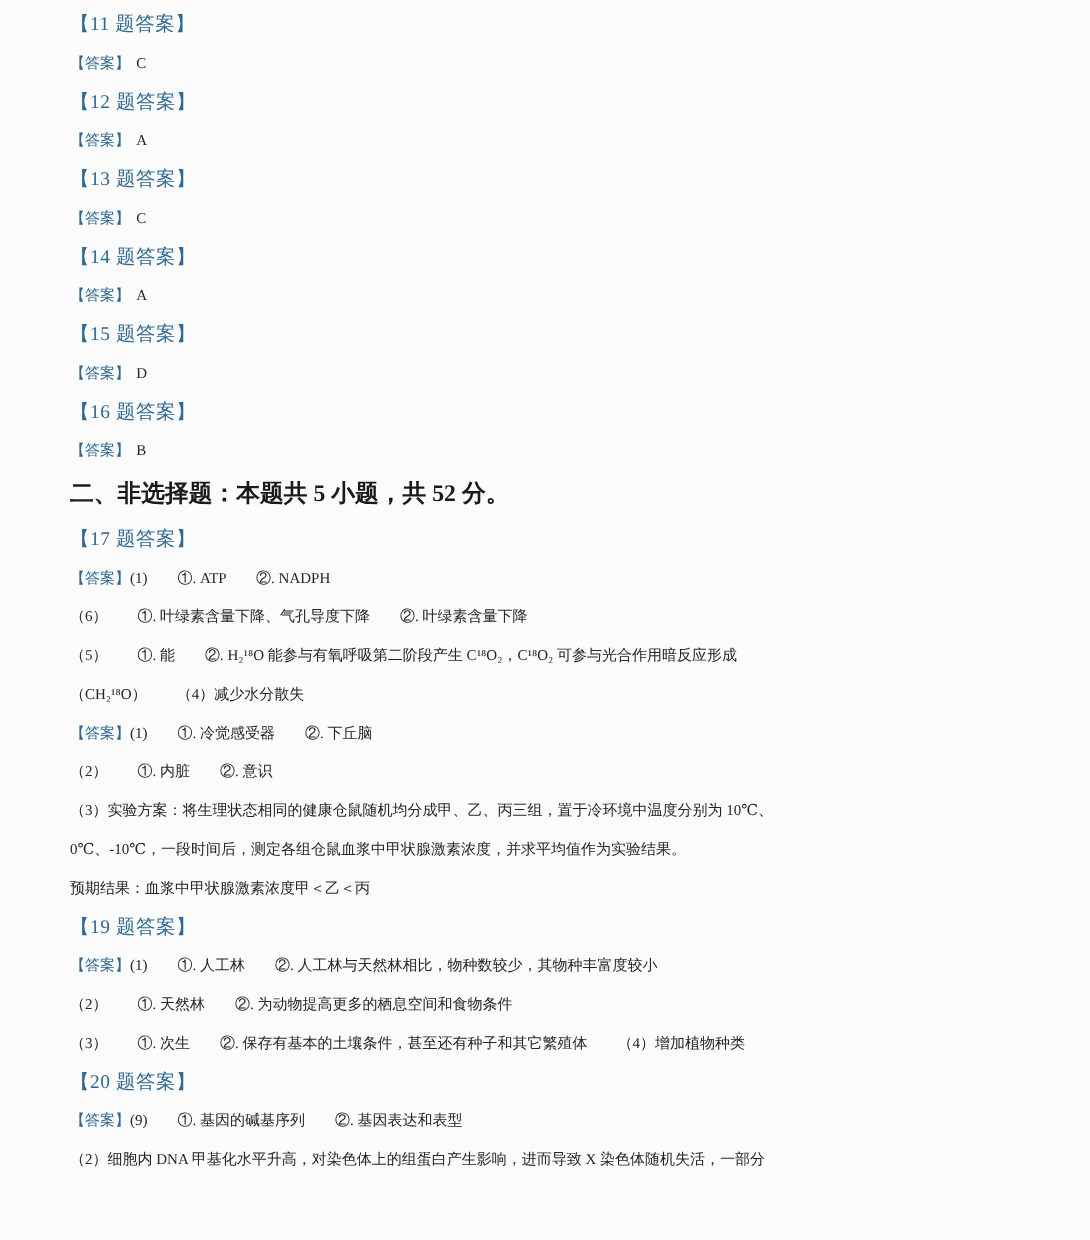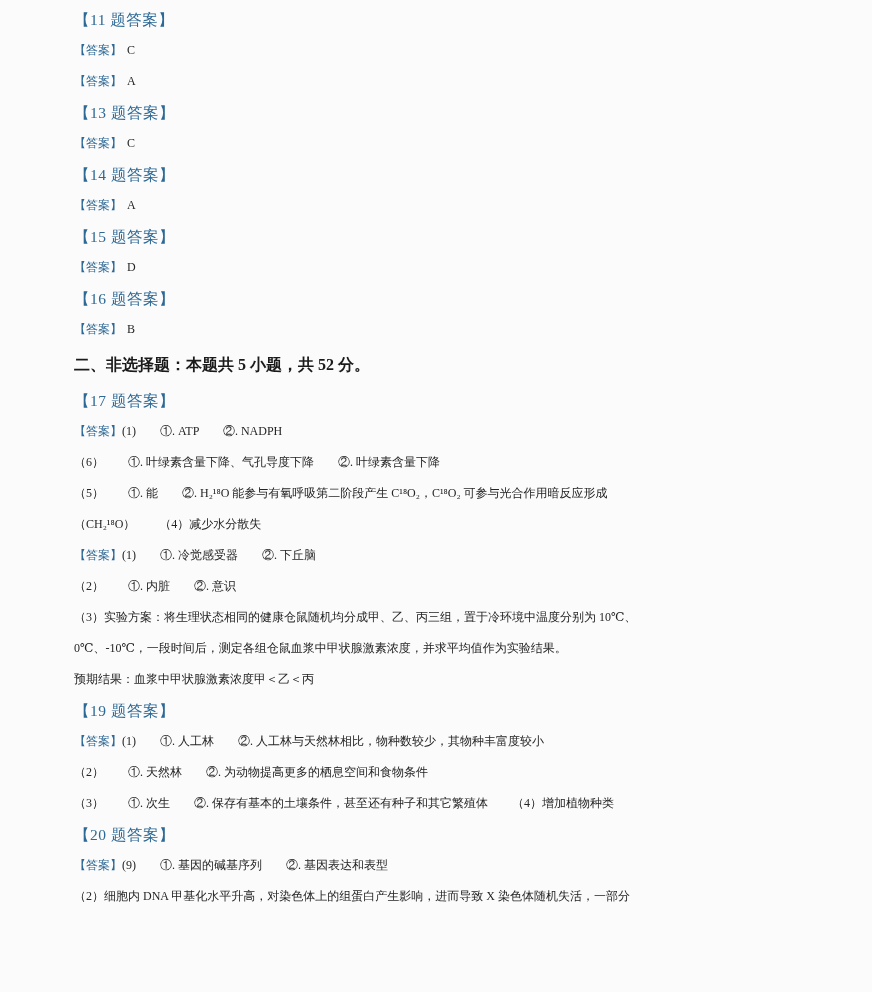--- a/index.html
+++ b/index.html
@@ -2,52 +2,53 @@
 <html style="--accent: #2d6996; --ink: #242424; --paper: #fbfbfb;"><head>
 <meta charset="utf-8">
 <style>
   :root { --accent: #2d6996; --ink: #242424; --paper: #fbfbfb; }
   html, body { margin: 0; padding: 0; background: var(--paper); }
   .page {
     position: relative;
     width: 872px;
     height: 992px;
     box-sizing: border-box;
-    padding: 4px 48px 0 74px;
+    padding: 4px 48px 0 56px;
     background: var(--paper);
     overflow: hidden;
     font-family: "Liberation Serif", "DejaVu Serif", serif;
   }
   .line {
     margin: 0;
     white-space: pre-wrap;
     font-size: 12px;
     line-height: 31px;
     color: var(--ink);
   }
   .accent { color: var(--accent); }
   .q-header { font-size: 15.5px; letter-spacing: 0.5px; }
   .answer-value { margin-left: 5px; }
   .section-heading {
     margin: 0;
-    font-size: 16px;
+    font-size: 19px;
     line-height: 40px;
     font-weight: bold;
     color: #1a1a1a;
     white-space: pre-wrap;
   }
 </style>
 </head>
 <body>
 
 <div class="page">
 
   <p class="line q-header accent">【11 题答案】</p>
   <p class="line"><span class="accent">【答案】</span><span class="answer-value">C</span></p>
 
+  <p class="line q-header accent">【12 题答案】</p>
   <p class="line"><span class="accent">【答案】</span><span class="answer-value">A</span></p>
 
   <p class="line q-header accent">【13 题答案】</p>
   <p class="line"><span class="accent">【答案】</span><span class="answer-value">C</span></p>
 
   <p class="line q-header accent">【14 题答案】</p>
   <p class="line"><span class="accent">【答案】</span><span class="answer-value">A</span></p>
 
   <p class="line q-header accent">【15 题答案】</p>
   <p class="line"><span class="accent">【答案】</span><span class="answer-value">D</span></p>

